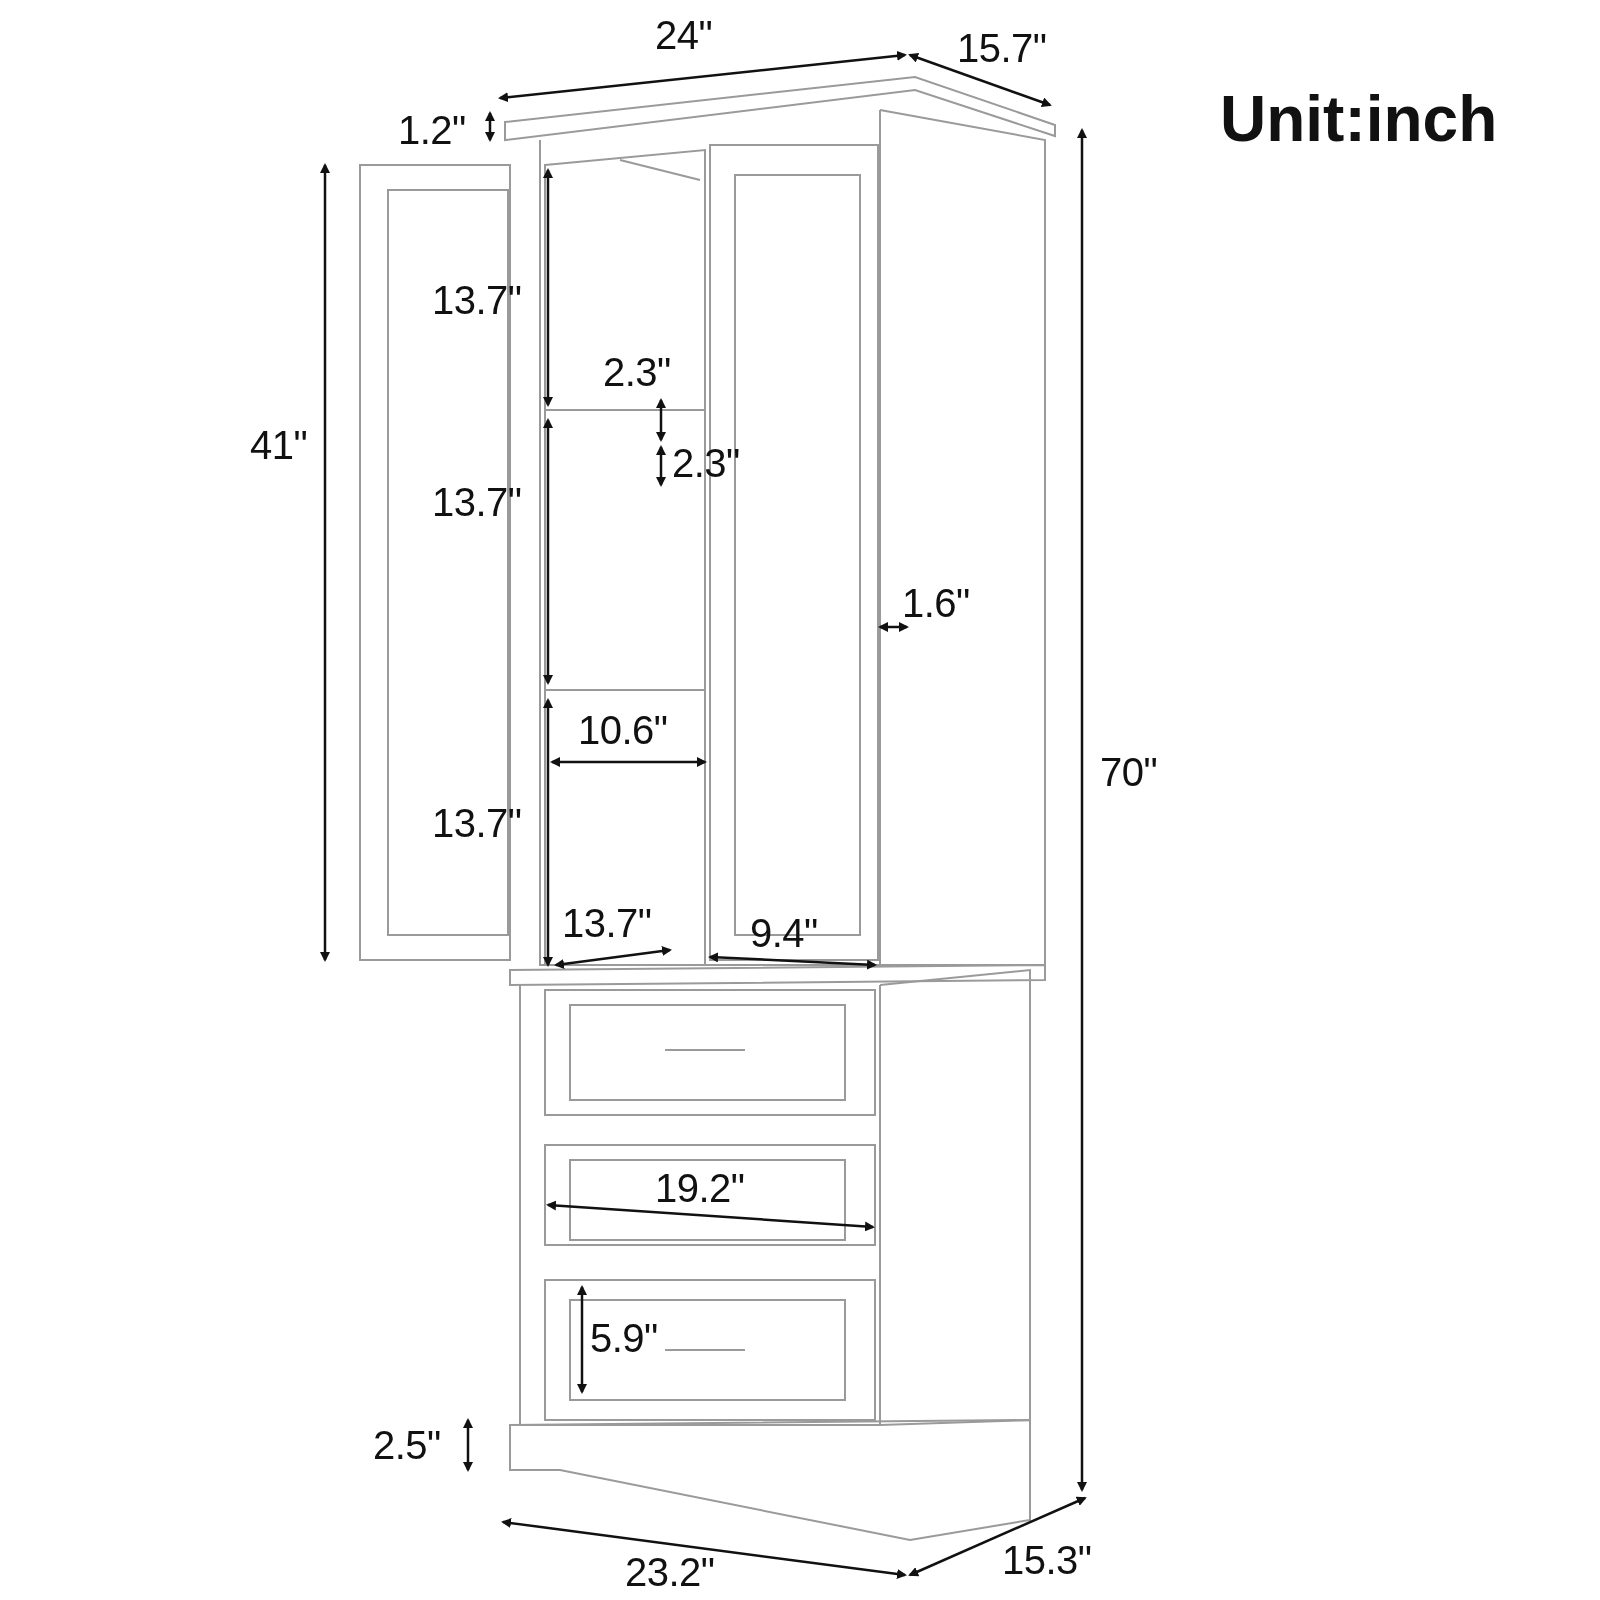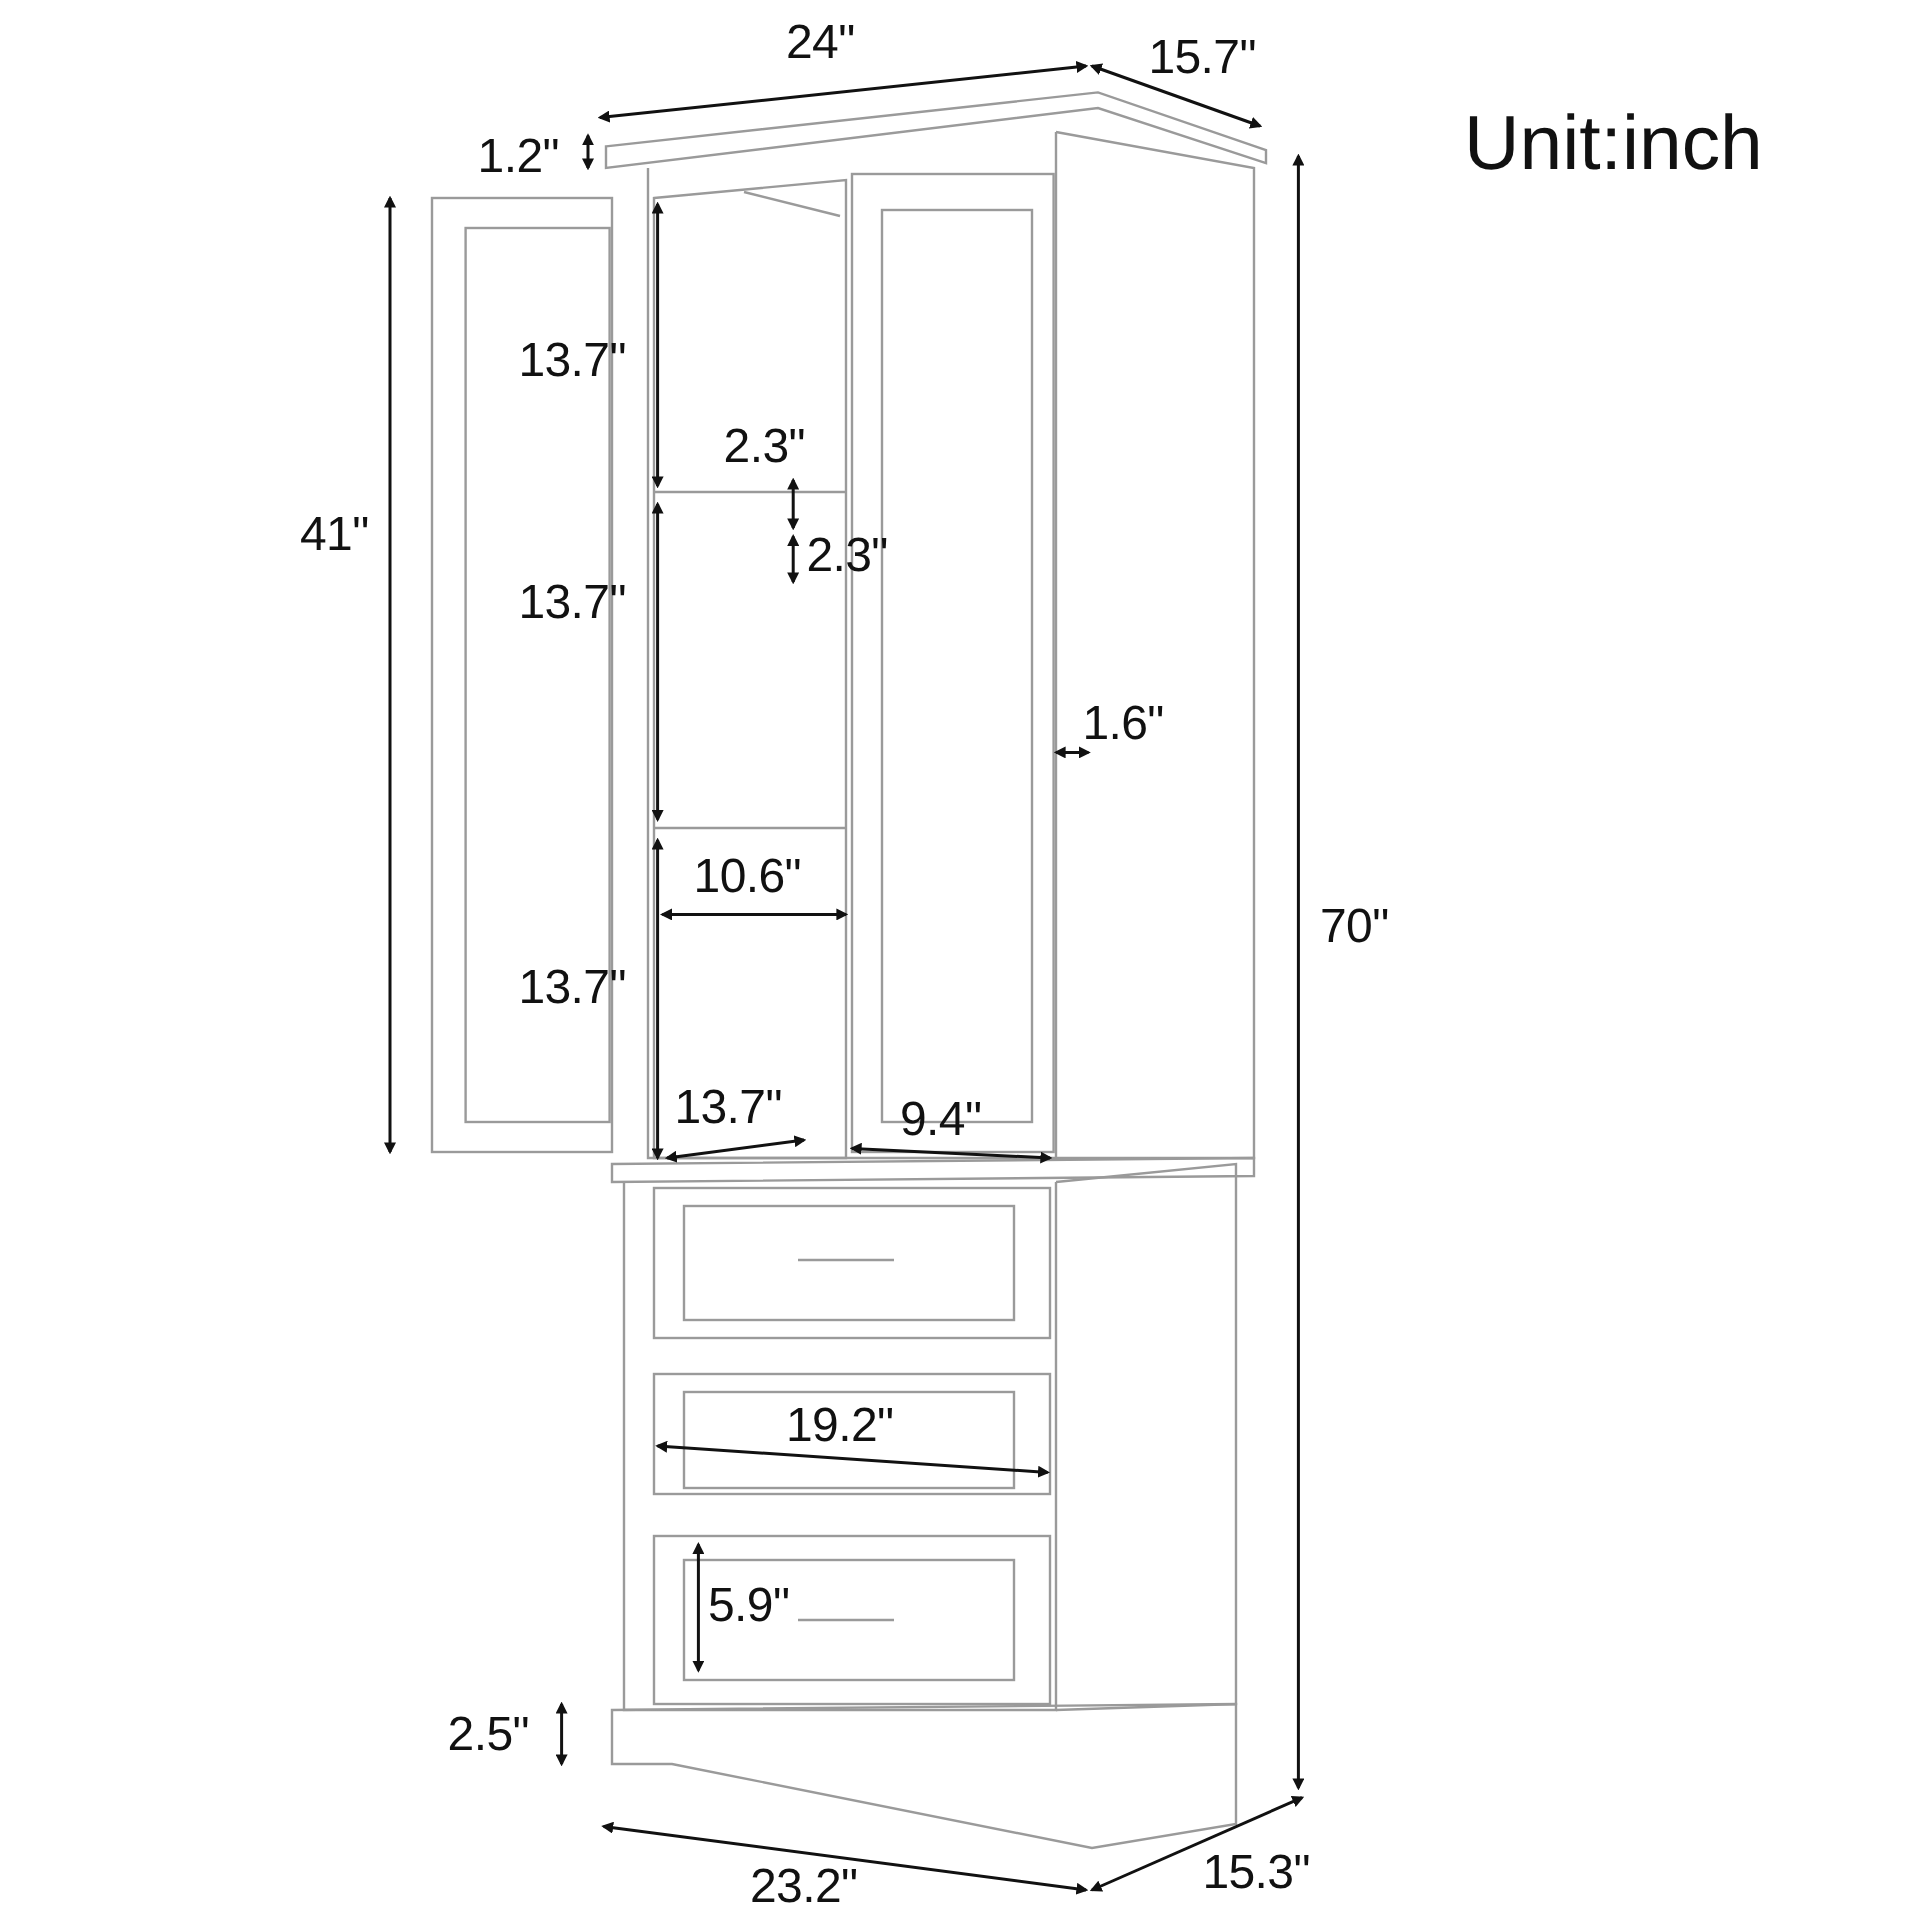--- a/index.html
+++ b/index.html
@@ -1,20 +1,20 @@
 <!DOCTYPE html>
 <html><head>
 <meta charset="utf-8">
 <style>
   html, body { margin:0; padding:0; background:#ffffff; }
   body { width:1600px; height:1600px; position:relative; overflow:hidden;
          font-family:"Liberation Sans", sans-serif; color:#111; }
   svg { position:absolute; left:0; top:0; }
   .lbl { position:absolute; font-size:40px; line-height:1; white-space:nowrap; color:#111; letter-spacing:-0.5px; }
-  .unit { position:absolute; font-size:64px; font-weight:normal; left:1220px; top:82px; white-space:nowrap; }
+  .unit { position:absolute; font-size:64px; font-weight:bold; left:1220px; top:82px; white-space:nowrap; }
 </style>
 </head>
 <body>
 
 <svg width="1600" height="1600" viewBox="0 0 1600 1600">
   <defs>
     <marker id="ah" markerWidth="10" markerHeight="10" refX="8" refY="5" orient="auto-start-reverse" markerUnits="userSpaceOnUse">
       <path d="M0,0 L10,5 L0,10 Z" fill="#111"></path>
     </marker>
   </defs>

